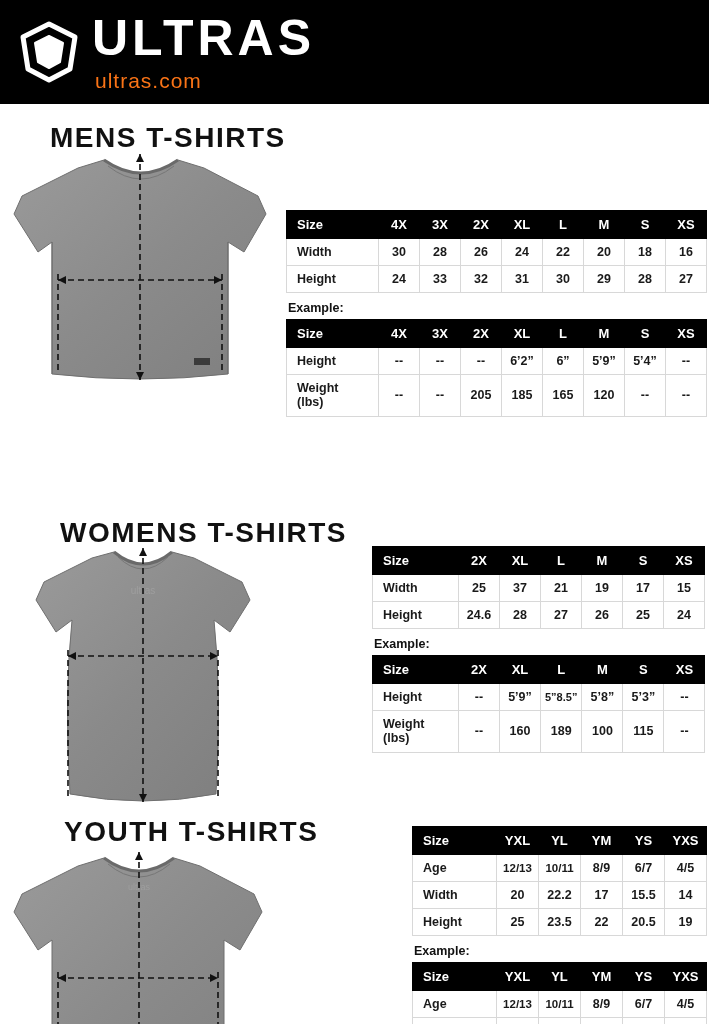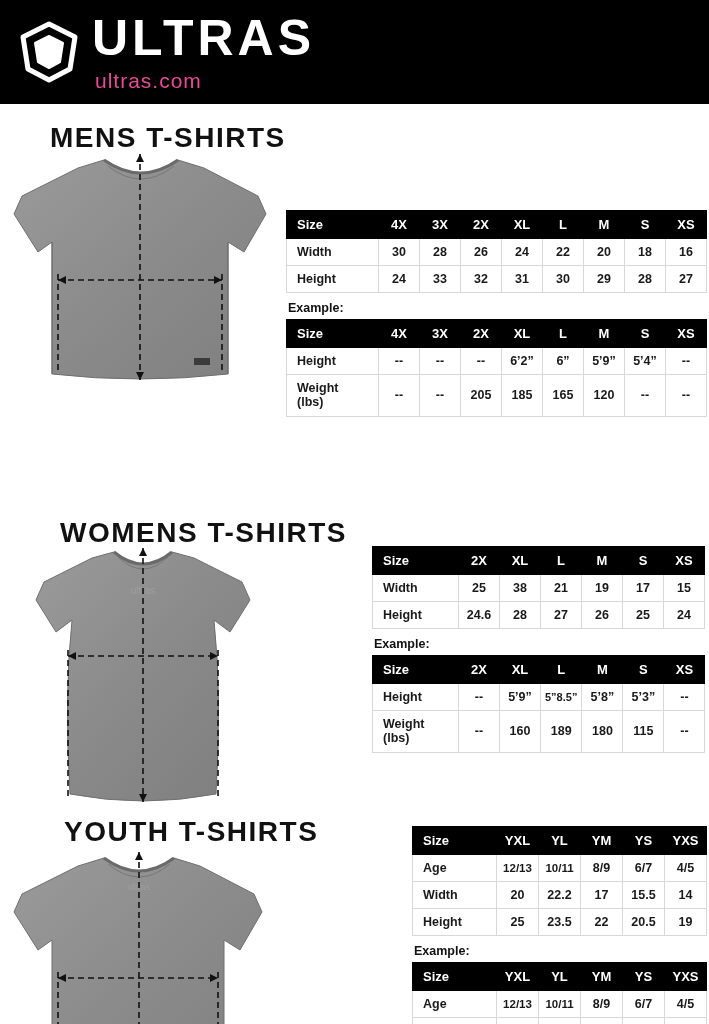--- a/index.html
+++ b/index.html
@@ -32,21 +32,21 @@
   .brand-block { display:flex; flex-direction:column; justify-content:center; }
   .brand-name {
     color: #ffffff;
     font-size: 50px;
     font-weight: bold;
     letter-spacing: 4px;
     line-height: 1;
     margin-top: 2px;
   }
   .brand-url {
-    color: #ec4899;
+    color: #f97316;
     font-size: 21px;
     letter-spacing: 1px;
     margin-top: 6px;
     margin-left: 3px;
   }
 
   
   .section { position: relative; width: 100%; }
 
   .sec-title {
@@ -267,21 +267,21 @@
           <th style="width:41px">L</th>
           <th style="width:41px">M</th>
           <th style="width:41px">S</th>
           <th style="width:41px">XS</th>
         </tr>
       </thead>
       <tbody>
         <tr>
           <td class="lbl">Width</td>
           <td>25</td>
-          <td>38</td>
+          <td>37</td>
           <td>21</td>
           <td>19</td>
           <td>17</td>
           <td>15</td>
         </tr>
         <tr>
           <td class="lbl">Height</td>
           <td>24.6</td>
           <td>28</td>
           <td>27</td>
@@ -314,21 +314,21 @@
           <td style="font-size:11px">5”8.5”</td>
           <td>5’8”</td>
           <td>5’3”</td>
           <td>--</td>
         </tr>
         <tr>
           <td class="lbl" style="line-height:1.15">Weight<br>(lbs)</td>
           <td>--</td>
           <td>160</td>
           <td>189</td>
-          <td>180</td>
+          <td>100</td>
           <td>115</td>
           <td>--</td>
         </tr>
       </tbody>
     </table>
   </div>
 </div>
 
 <div class="section">
 

